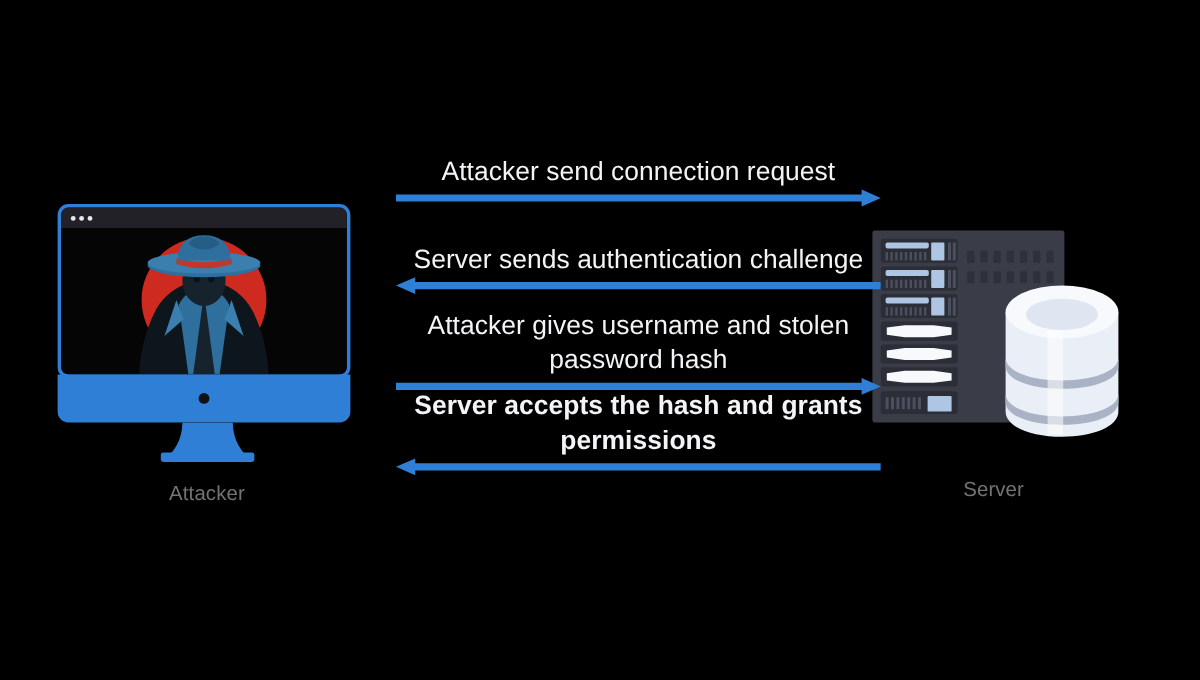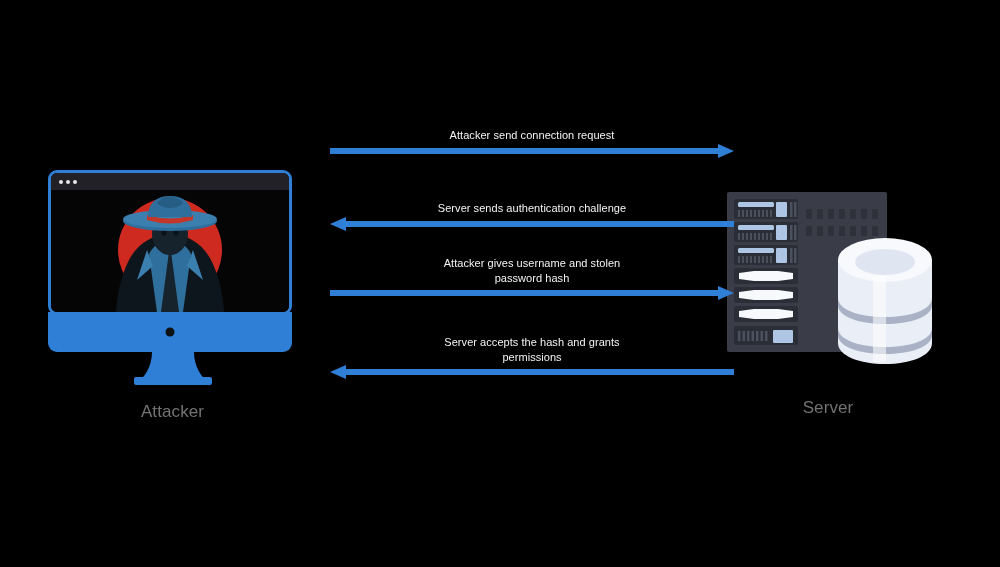--- a/index.html
+++ b/index.html
@@ -142,35 +142,35 @@
   #server-label { top: 218px; }
 
   
   .flow {
     position: absolute;
     left: 330px;
     width: 404px;
   }
   .flow-text {
     color: #f4f4f6;
-    font-size: 11px;
+    font-size: 22px;
     text-align: center;
     line-height: 1.32;
     letter-spacing: 0.05px;
     white-space: pre-line;
   }
   .flow-arrow {
     display: block;
     width: 404px;
     height: 16px;
   }
   #flow-1 { top: 128px; }
   #flow-2 { top: 201px; }
   #flow-3 { top: 256px; }
-  #flow-4 { top: 335px; }
+  #flow-4 { top: 323px; font-weight: bold; }
 </style>
 </head>
 <body>
 
 <div id="canvas">
 
   <div id="attacker-node">
 
     <div class="monitor-frame">
       <div class="monitor-titlebar">

